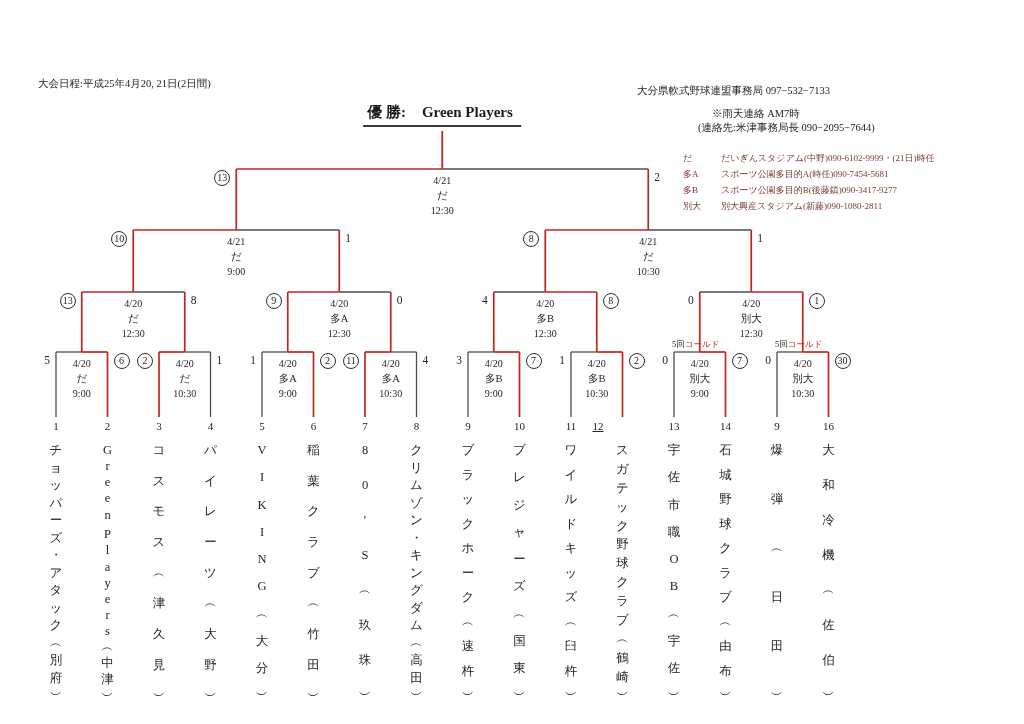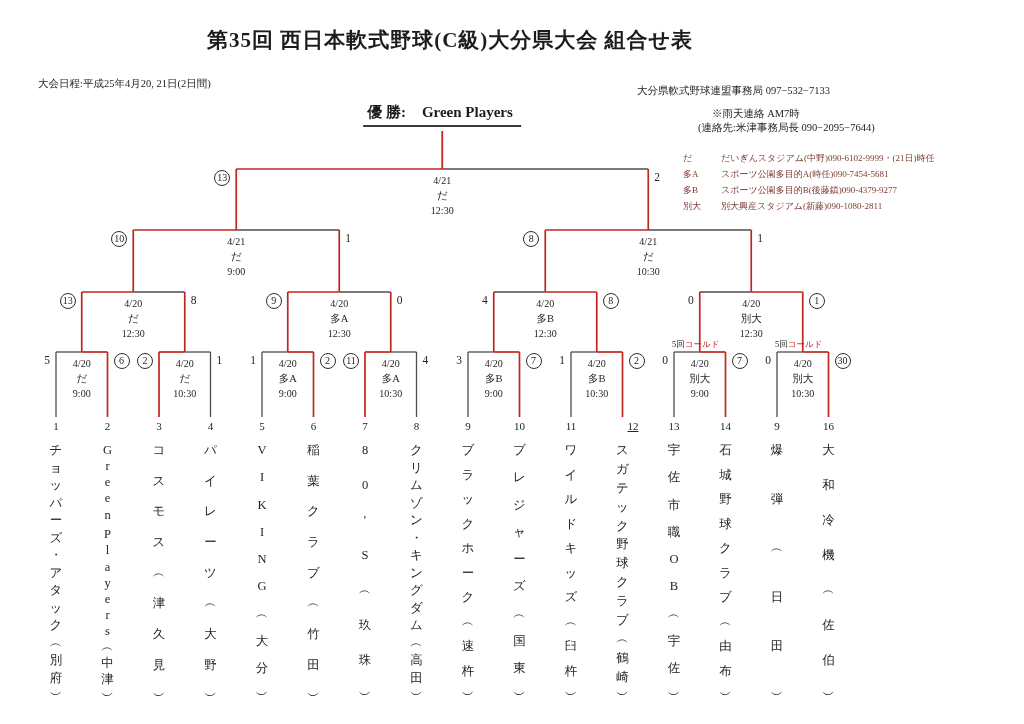--- a/index.html
+++ b/index.html
@@ -44,42 +44,41 @@
     display:flex;flex-direction:column;justify-content:space-between;align-items:center;
     font-size:12.5px;
   }
   .tname span{display:block;line-height:1;}
 </style>
 </head>
 <body>
 
 <div class="page">
 
-  <h1 class="title">第35回 西日本軟式野球(C級)大分県大会  組合せ表</h1>
 
   <div class="notes">
     <div>大会日程:平成25年4月20, 21日(2日間)</div>
   </div>
 
   <div class="org-office">大分県軟式野球連盟事務局  097−532−7133</div>
   <div class="rain">※雨天連絡 AM7時</div>
   <div class="contact">(連絡先:米津事務局長 090−2095−7644)</div>
 
   <div class="venues" id="venues">
       <div class="vrow">
         <span class="vabbr">だ</span>
         <span>だいぎんスタジアム(中野)090-6102-9999・(21日)時任</span>
       </div>
       <div class="vrow">
         <span class="vabbr">多A</span>
         <span>スポーツ公園多目的A(時任)090-7454-5681</span>
       </div>
       <div class="vrow">
         <span class="vabbr">多B</span>
-        <span>スポーツ公園多目的B(後藤鎮)090-4379-9277</span>
+        <span>スポーツ公園多目的B(後藤鎮)090-3417-9277</span>
       </div>
       <div class="vrow">
         <span class="vabbr">別大</span>
         <span>別大興産スタジアム(新藤)090-1080-2811</span>
       </div>
     </div>
 
   <div class="champion">
     <span class="clabel">優 勝:</span><span>Green Players</span>
   </div>
@@ -377,21 +376,21 @@
         <span>ル</span>
         <span>ド</span>
         <span>キ</span>
         <span>ッ</span>
         <span>ズ</span>
         <span>︵</span>
         <span>臼</span>
         <span>杵</span>
         <span>︶</span>
       </div>
-      <div class="tnum" style="left: 633px; text-decoration: underline;">12</div>
+      <div class="tnum" style="left: 598px; text-decoration: underline;">12</div>
       <div class="tname" style="left: 622.5px;">
         <span>ス</span>
         <span>ガ</span>
         <span>テ</span>
         <span>ッ</span>
         <span>ク</span>
         <span>野</span>
         <span>球</span>
         <span>ク</span>
         <span>ラ</span>

